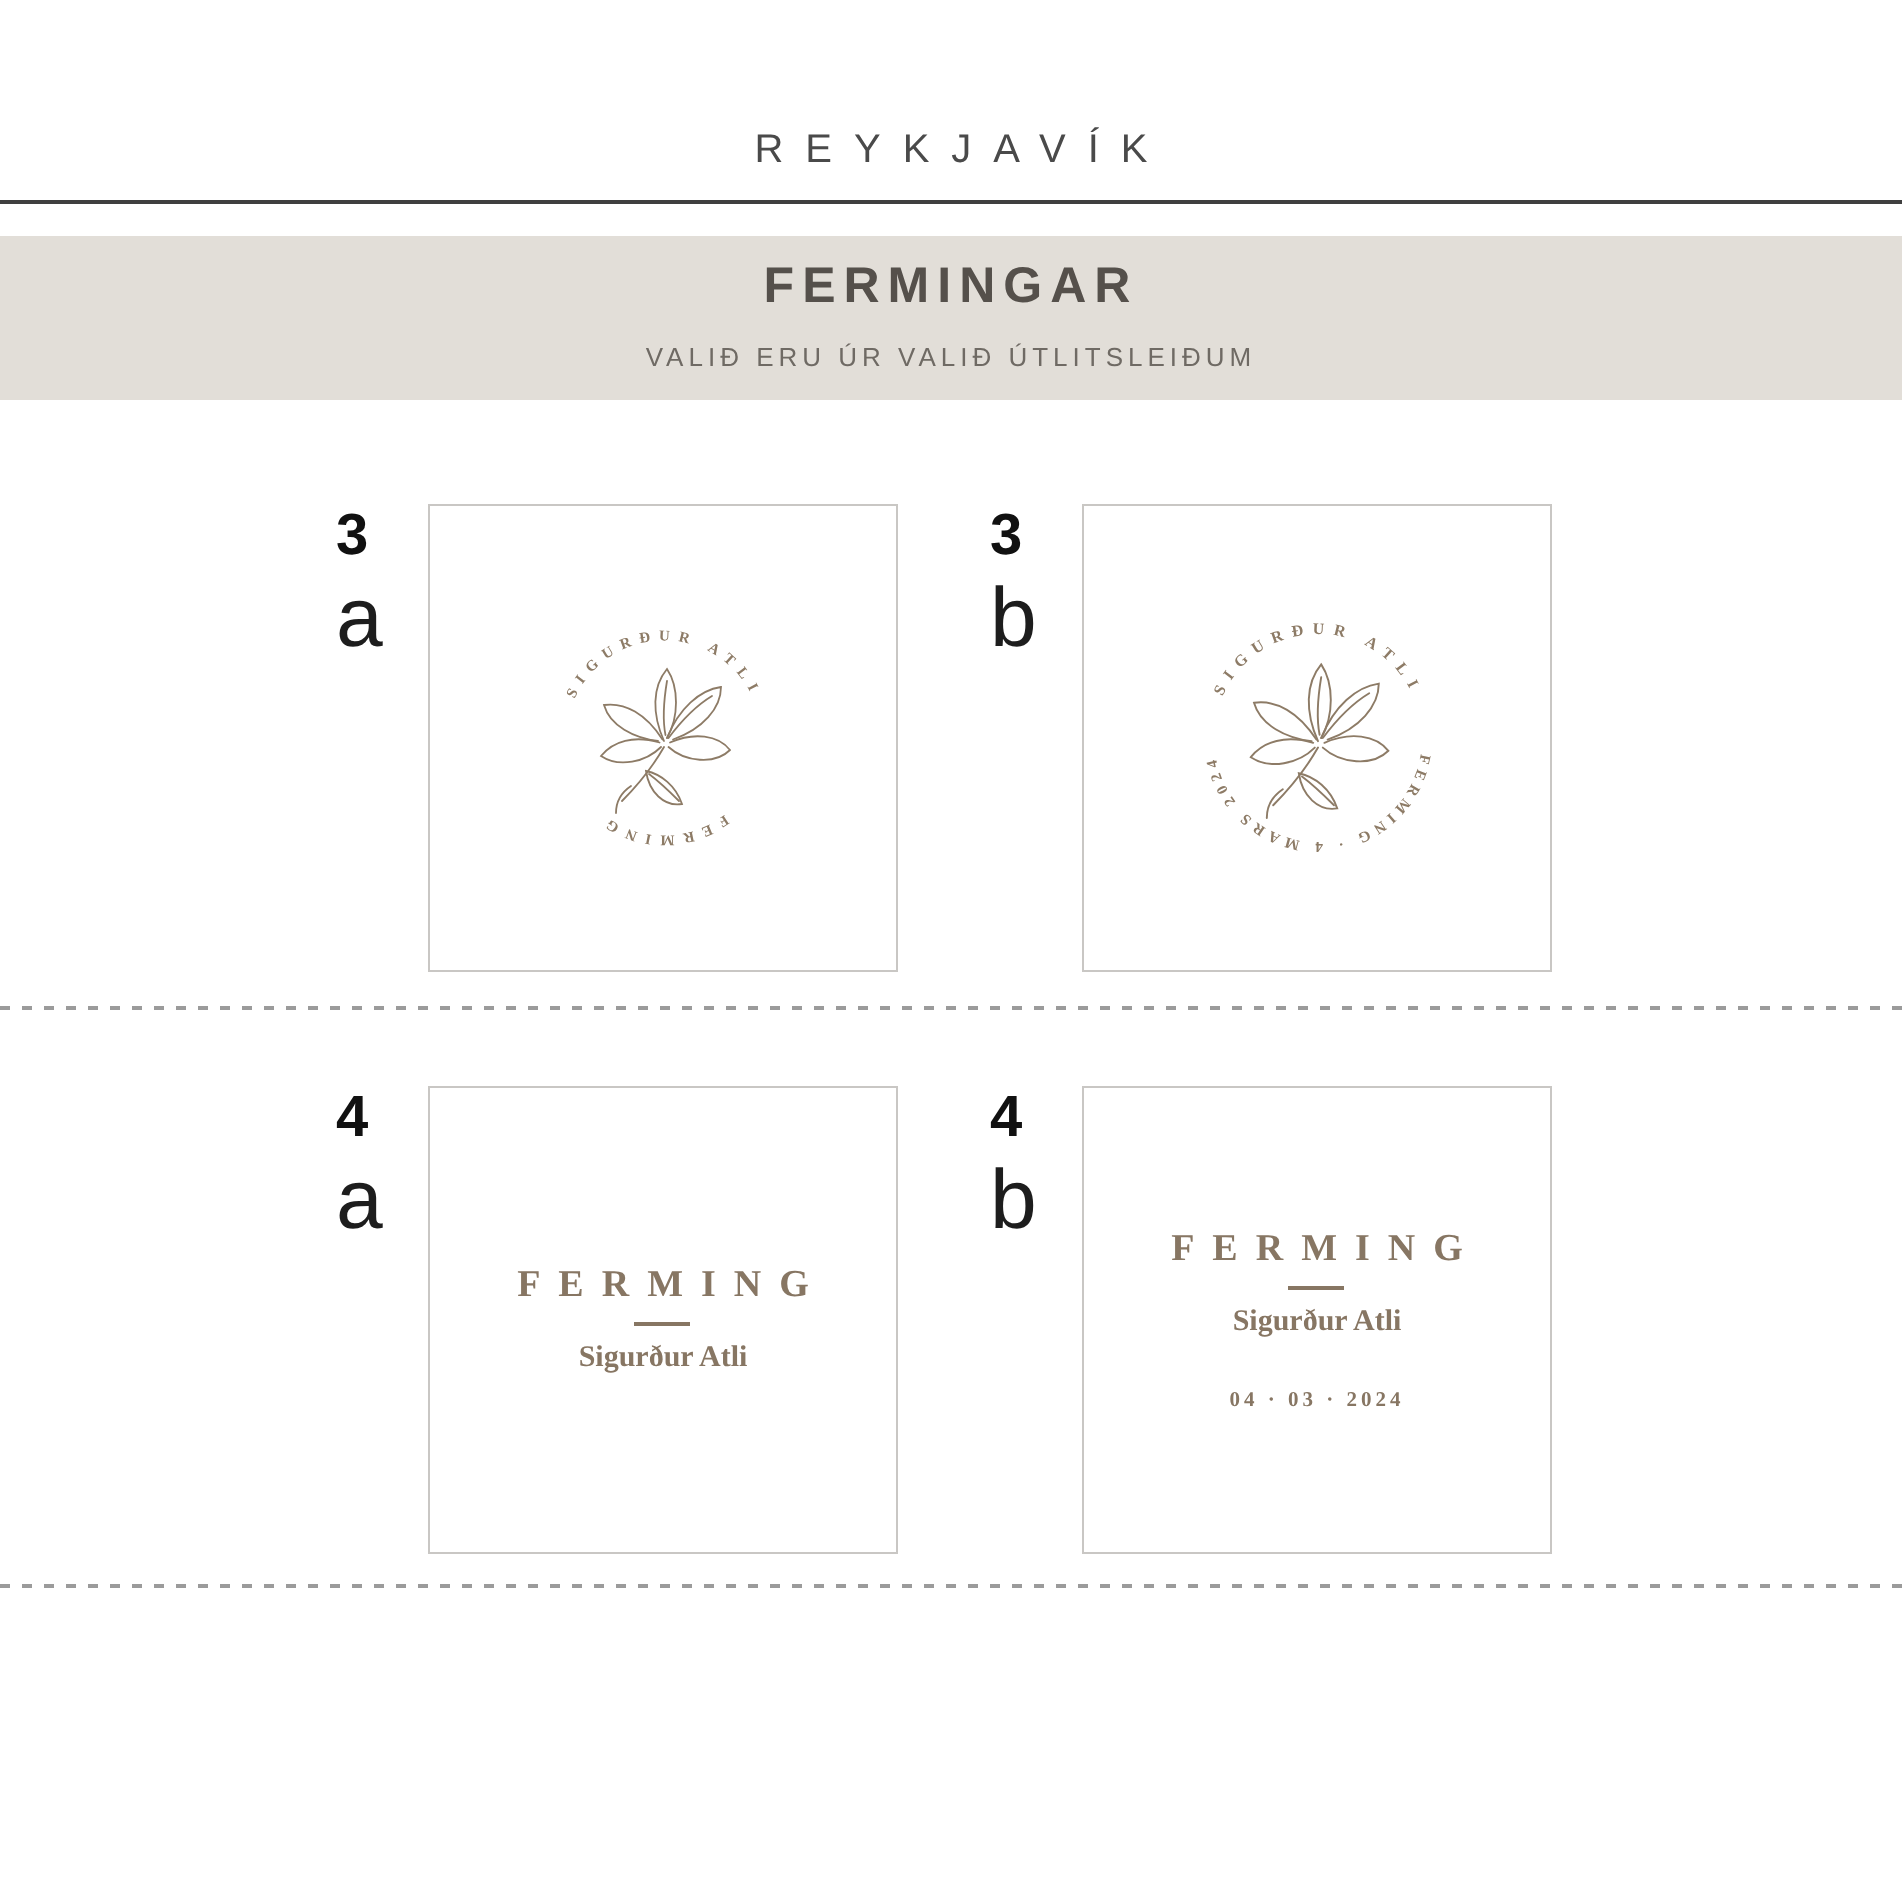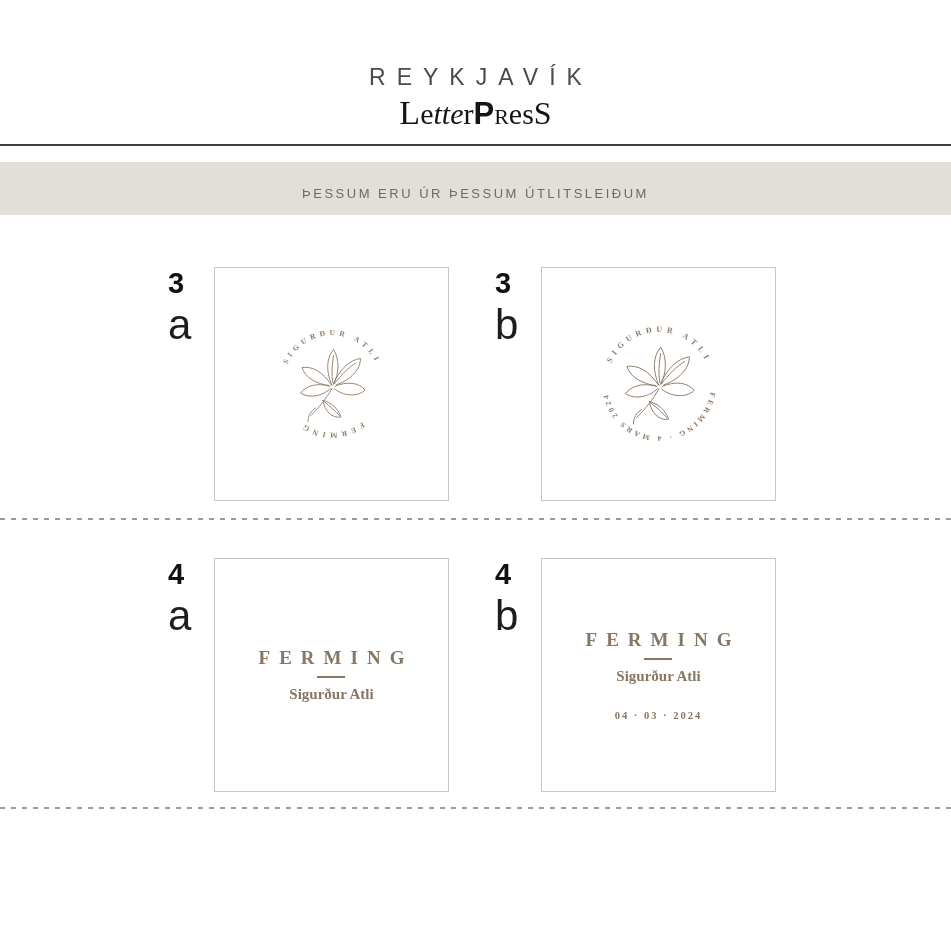--- a/index.html
+++ b/index.html
@@ -6,21 +6,21 @@
   body {
     width:951px; height:951px; overflow:hidden;
     background:#ffffff;
     font-family:"Liberation Sans", sans-serif;
     -webkit-font-smoothing:antialiased;
   }
 
   
   .logo { padding-top:64px; text-align:center; }
   .logo-city {
-    font-size:23px; letter-spacing:11px; text-indent:11px;
+    font-size:20px; letter-spacing:11px; text-indent:11px;
     color:#4a4a4a; font-weight:400;
   }
   .logo-press {
     margin-top:3px; color:#141414;
     font-family:"Liberation Serif", serif;
     font-size:30px; line-height:1.1;
   }
   .lp-cap  { font-size:34px; }
   .lp-low  { font-size:30px; }
   .lp-ital { font-size:30px; font-style:italic; }
@@ -64,27 +64,27 @@
     background:repeating-linear-gradient(90deg,#9b9b9b 0 5px, transparent 5px 11px);
   }
   .divider-1 { margin-top:17px; }
   .divider-2 { margin-top:15px; }
 </style>
 </head>
 <body>
 
 <div class="logo">
   <div class="logo-city">REYKJAVÍK</div>
-  <div class="logo-press"><span class="lp-cap">L</span><span class="lp-low">e</span><span class="lp-ital">tte</span><span class="lp-low">r</span><span class="lp-P">P</span><span class="lp-R">R</span><span class="lp-low">es</span><span class="lp-S">S</span></div>
 </div>
 
 <div class="top-rule"></div>
 
 <div class="band">
-  <div class="band-note">ÞESSUM ERU ÚR ÞESSUM ÚTLITSLEIÐUM</div>
+  <div class="band-title">FERMINGAR</div>
+  <div class="band-note">VALIÐ ERU ÚR VALIÐ ÚTLITSLEIÐUM</div>
 </div>
 
 <div class="row row-1">
 
   <div class="cell">
     <div class="cell-label">
       <div class="lbl-num">3</div>
       <div class="lbl-letter">a</div>
     </div>
     <div class="card">

